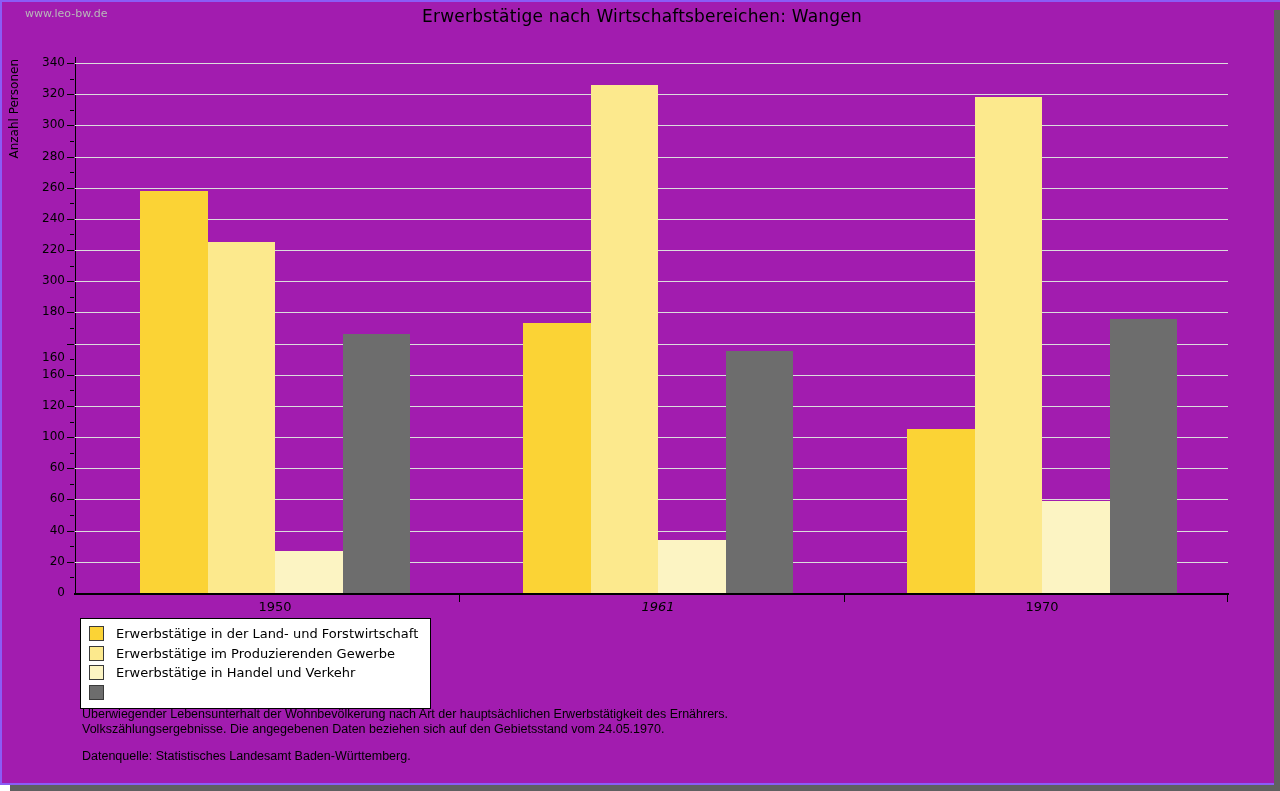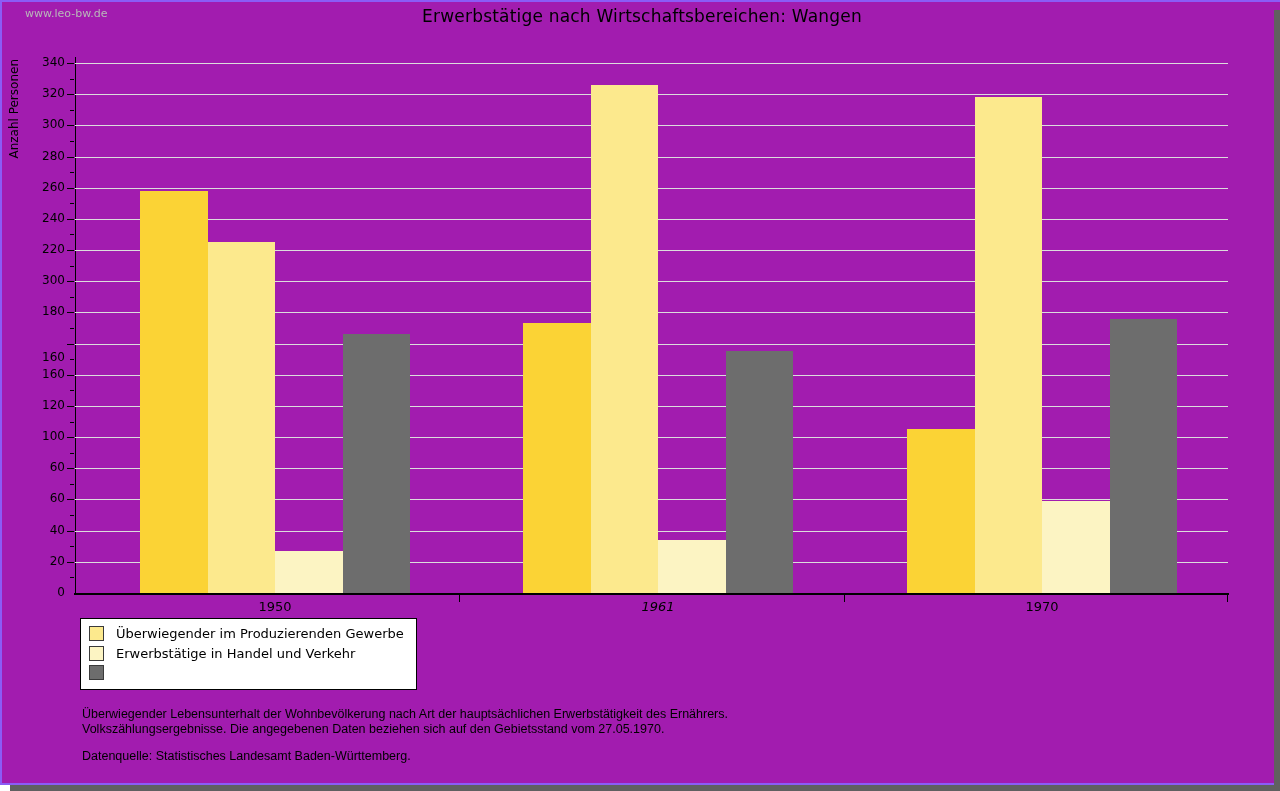--- a/index.html
+++ b/index.html
@@ -137,32 +137,36 @@
 
   <div class="xaxis-line"></div>
   <div id="xlabels">
       <div class="xlab" style="left: 233px;">1950</div>
       <div class="xlab" style="left: 616px; font-style: italic;">1961</div>
       <div class="xlab" style="left: 1000px;">1970</div>
     </div>
 
   <div class="legend" id="legend">
       <div class="legend-row">
+        <div class="legend-swatch" style="background: rgb(251, 211, 53);"></div>
+        <div class="legend-label">Erwerbstätige in der Land- und Forstwirtschaft</div>
+      </div>
+      <div class="legend-row">
         <div class="legend-swatch" style="background: rgb(252, 233, 141);"></div>
-        <div class="legend-label">Überwiegender im Produzierenden Gewerbe</div>
+        <div class="legend-label">Erwerbstätige im Produzierenden Gewerbe</div>
       </div>
       <div class="legend-row">
         <div class="legend-swatch" style="background: rgb(252, 244, 195);"></div>
         <div class="legend-label">Erwerbstätige in Handel und Verkehr</div>
       </div>
       <div class="legend-row">
         <div class="legend-swatch" style="background: rgb(109, 109, 109);"></div>
       </div>
     </div>
 
   <div class="footer">
     <div>Überwiegender Lebensunterhalt der Wohnbevölkerung nach Art der hauptsächlichen Erwerbstätigkeit des Ernährers.</div>
-    <div>Volkszählungsergebnisse. Die angegebenen Daten beziehen sich auf den Gebietsstand vom 27.05.1970.</div>
+    <div>Volkszählungsergebnisse. Die angegebenen Daten beziehen sich auf den Gebietsstand vom 24.05.1970.</div>
   </div>
   <div class="source">Datenquelle: Statistisches Landesamt Baden-Württemberg.</div>
 </div>
 <div class="shadow-right"></div>
 <div class="shadow-bottom"></div>
 
 </body></html>

